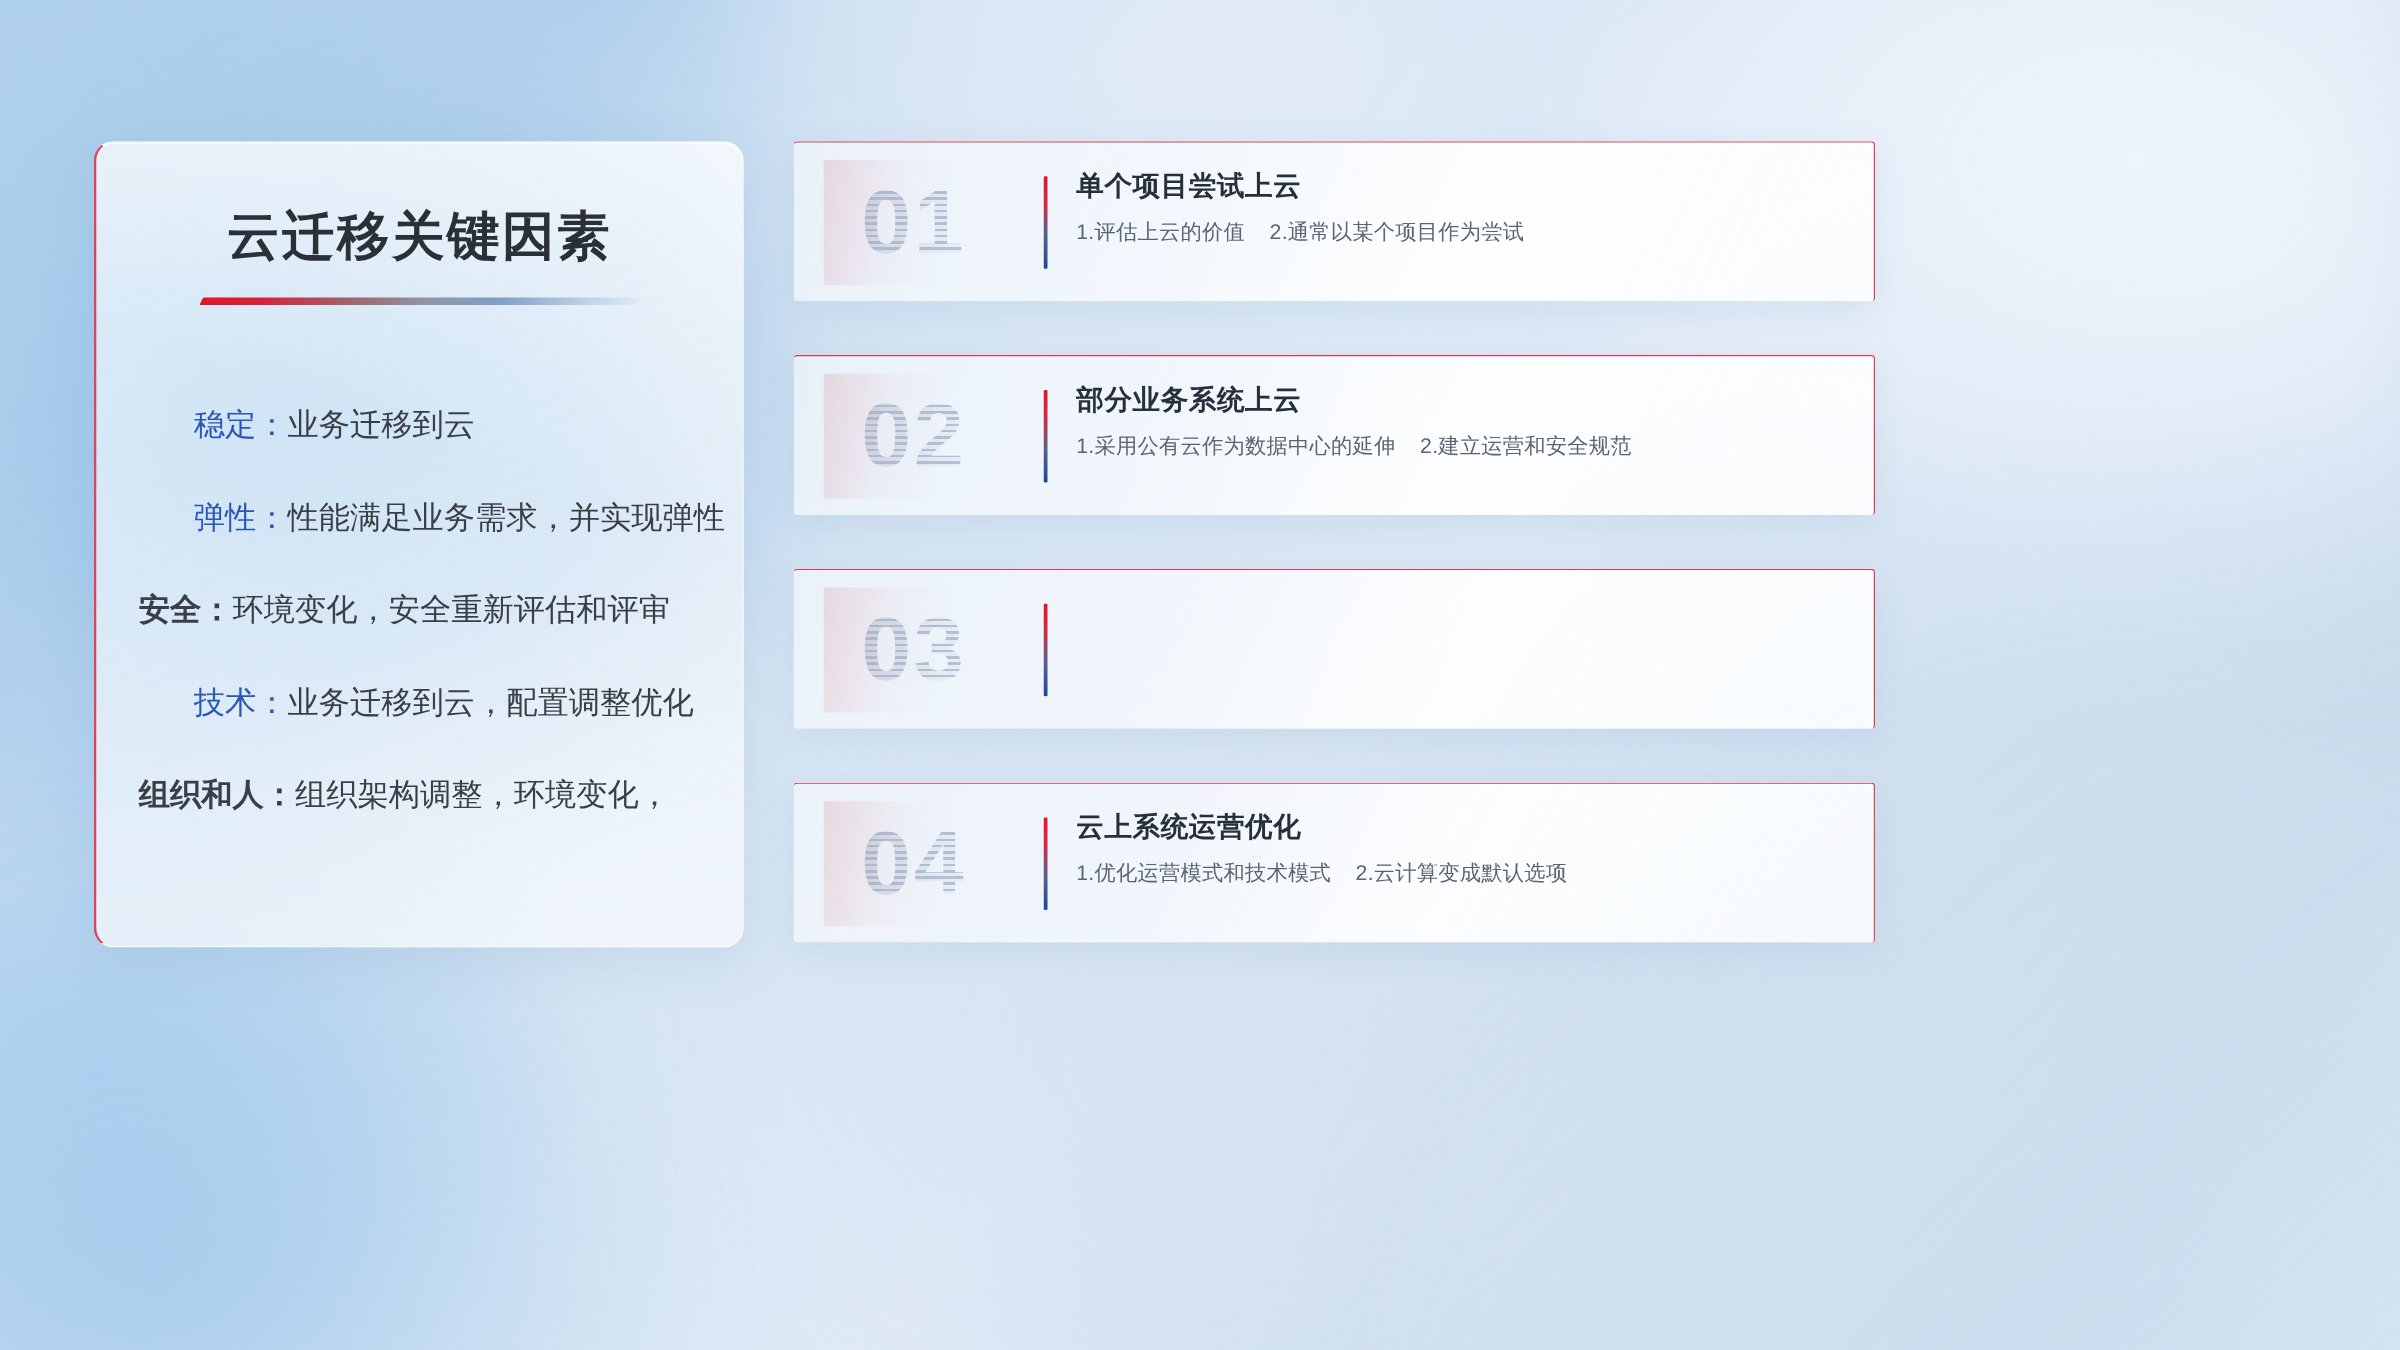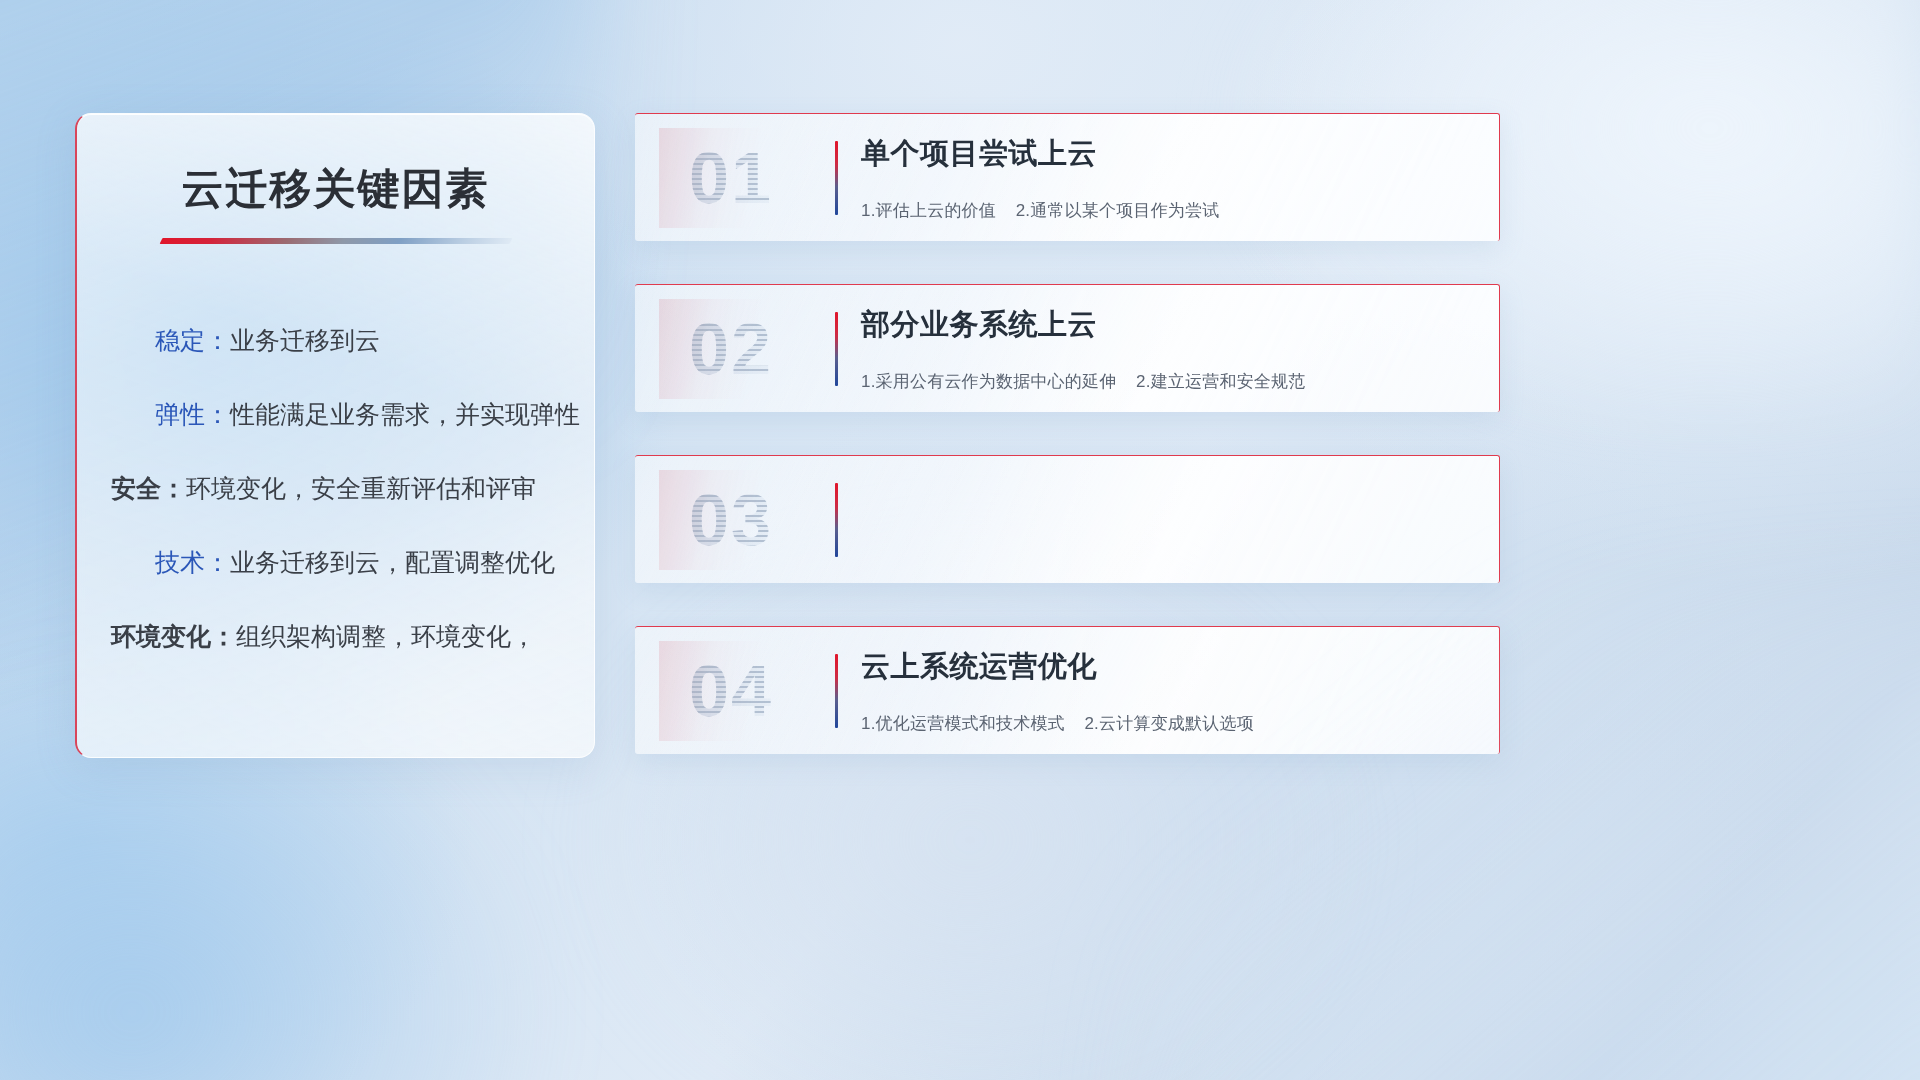--- a/index.html
+++ b/index.html
@@ -179,28 +179,28 @@
     width:3px; height:74px;
     background:linear-gradient(180deg,#e0162b 0%,#cf2b44 32%,#5b5f8e 62%,#20469b 100%);
     border-radius:1px;
   }
   .card-body{
     position:absolute;
     left:226px; top:22px;
     right:24px;
   }
   .card-title{
-    font-size:29px;
+    font-size:22px;
     font-weight:bold;
     color:#26303c;
     letter-spacing:0.5px;
     line-height:1.2;
   }
   .card-desc{
-    margin-top:28px;
+    margin-top:12px;
     font-size:17px;
     color:#5b6472;
     letter-spacing:0.2px;
     white-space:pre;
   }
 </style>
 </head>
 <body>
 
 <div id="slide">
@@ -223,21 +223,21 @@
       <li>
         <span class="f-label-blue">弹性：</span><span class="f-text">性能满足业务需求，并实现弹性</span>
       </li>
       <li>
         <span class="f-label-dark">安全：</span><span class="f-text">环境变化，安全重新评估和评审</span>
       </li>
       <li>
         <span class="f-label-blue">技术：</span><span class="f-text">业务迁移到云，配置调整优化</span>
       </li>
       <li>
-        <span class="f-label-dark">环境变化：</span><span class="f-text">组织架构调整，环境变化，</span>
+        <span class="f-label-dark">组织和人：</span><span class="f-text">组织架构调整，环境变化，</span>
       </li>
     </ul>
   </section>
 
   <section id="cards">
 
     <article class="card">
       <div class="card-gloss"></div>
       <div class="card-num">01</div>
       <div class="card-num-tint"></div>

